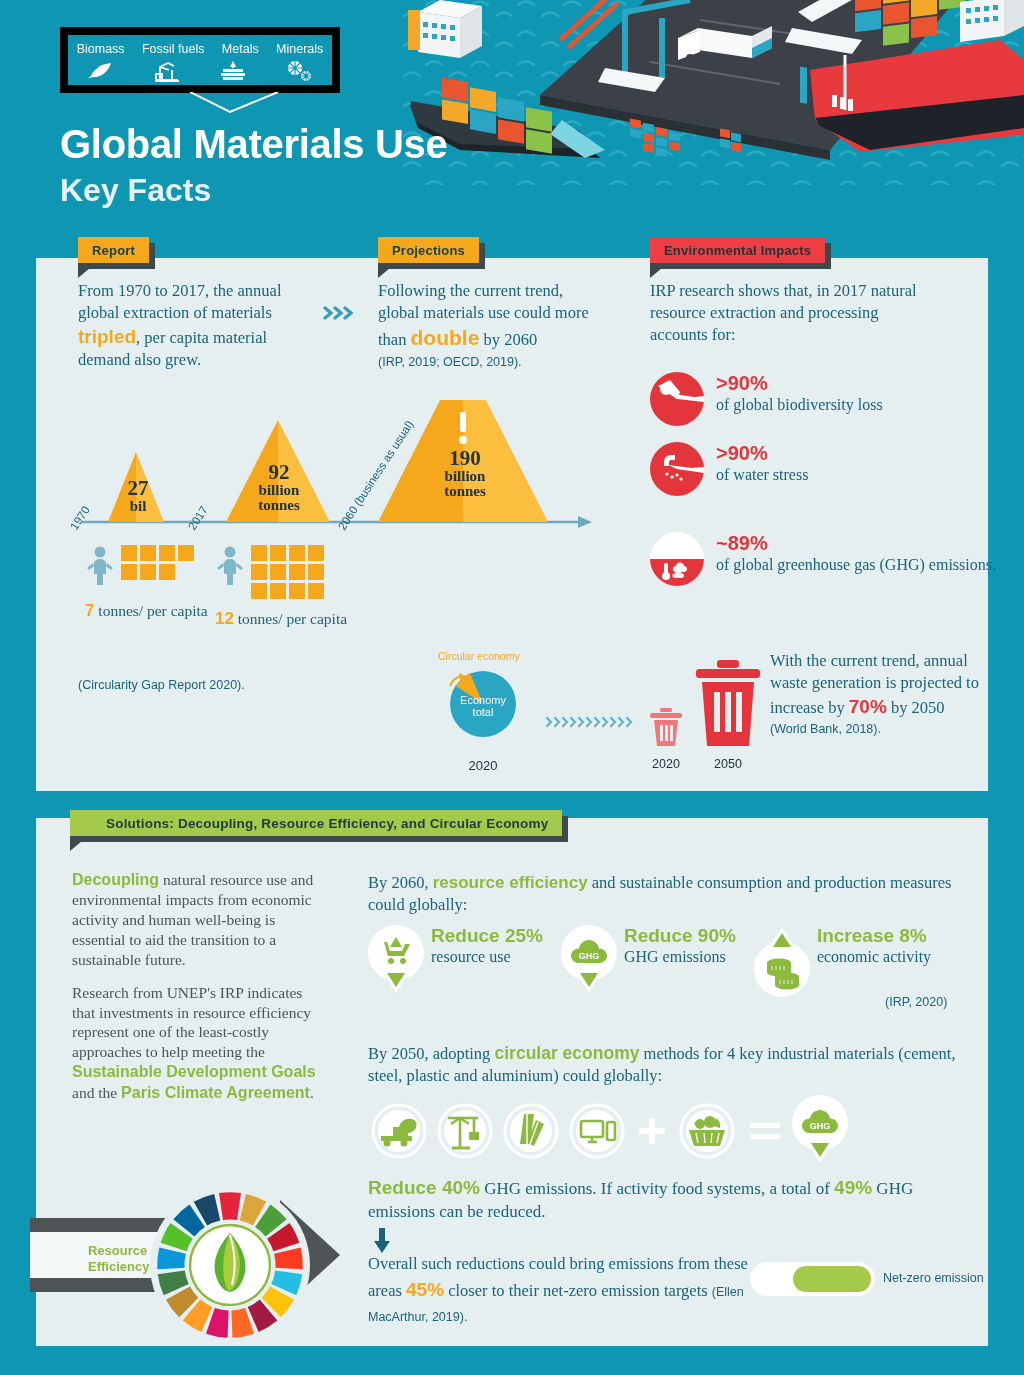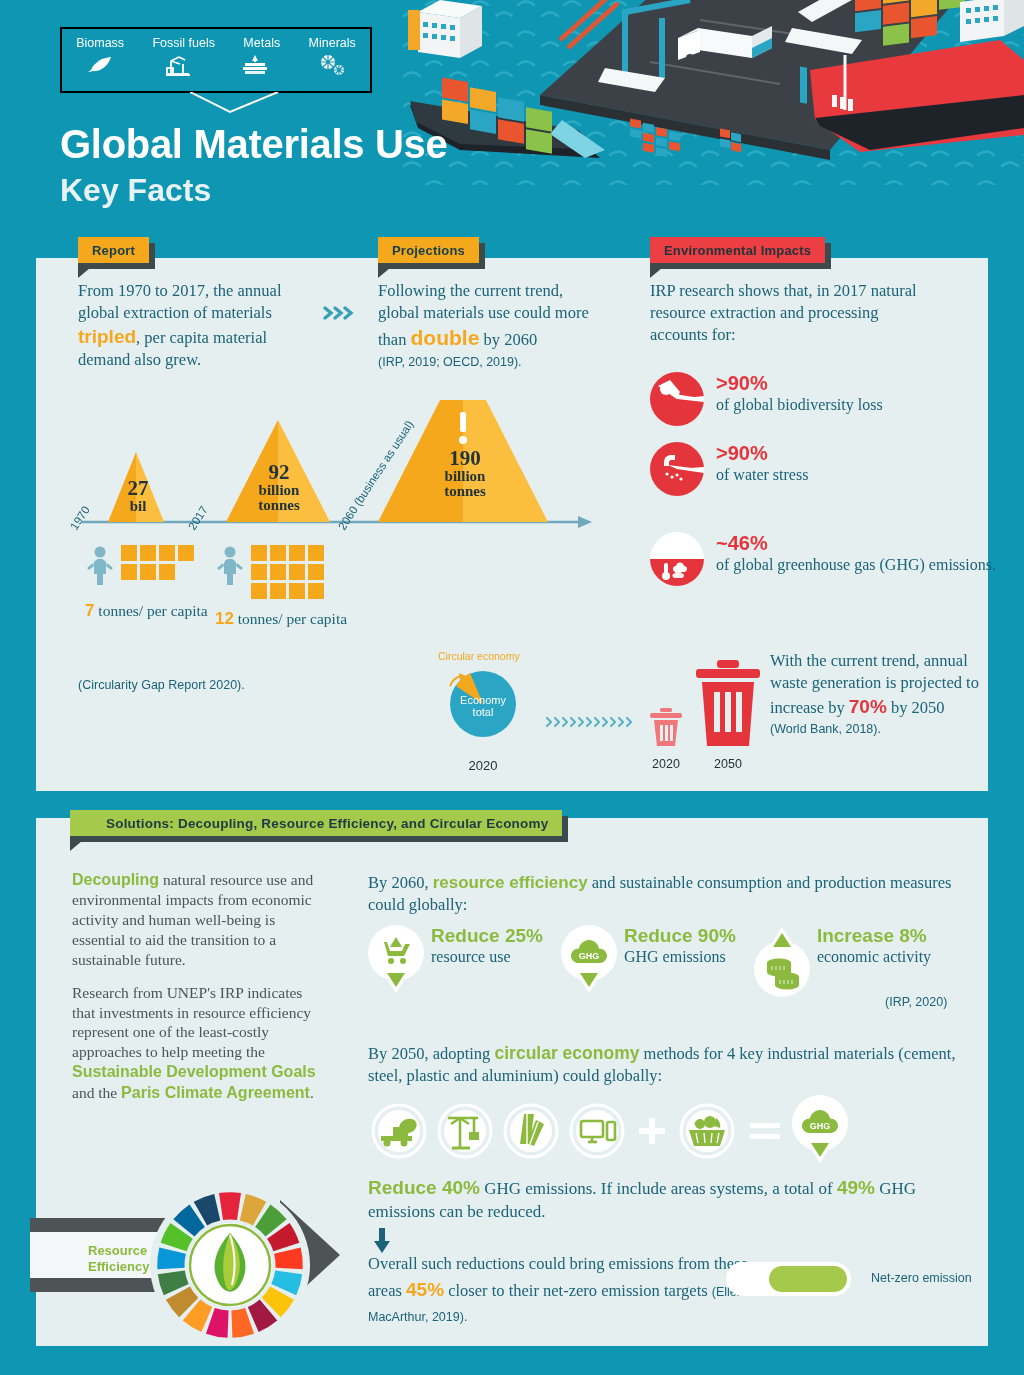--- a/index.html
+++ b/index.html
@@ -9,22 +9,22 @@
     font-family:"Liberation Serif", serif;
     position:relative;
   }
   .teal-bg { position:absolute; inset:0; background:#0e96b3; }
 
   
   .port { position:absolute; top:0; right:0; width:624px; height:185px; overflow:hidden; }
 
   
   .legend-box {
-    position:absolute; left:60px; top:27px; width:312px; height:66px;
-    border:2px solid #000000;
+    position:absolute; left:60px; top:27px; width:280px; height:66px;
+    border:8px solid #000000;
   }
   .legend-box .labels { display:flex; justify-content:space-around; padding-top:7px; }
   .legend-box .labels span {
     font-family:"Liberation Sans", sans-serif; font-size:12.5px; color:#fff;
   }
   .legend-box .icons { display:flex; justify-content:space-around; margin-top:2px; }
   .legend-tail { position:absolute; left:190px; top:92px; width:90px; height:22px; }
 
   .main-title {
     position:absolute; left:60px; top:122px;
@@ -155,21 +155,21 @@
   #ce-icons { position:absolute; left:368px; top:1095px; display:flex; align-items:center; gap:4px; }
 
   #reduce40 { position:absolute; left:368px; top:1175px; width:600px; }
   #reduce40 .t { font-size:17px; color:#1b6378; line-height:1.35; }
   #reduce40 .t b { font-family:"Liberation Sans", sans-serif; font-weight:bold; font-size:19px; color:#8cba3f; }
   #downarrow { position:absolute; left:374px; top:1228px; }
   #overall { position:absolute; left:368px; top:1252px; width:390px; }
   #overall .t { font-size:16.5px; color:#1b6378; line-height:1.46; }
   #overall .t b { font-family:"Liberation Sans", sans-serif; font-weight:bold; font-size:19px; color:#f6a81c; }
 
-  #netzero { position:absolute; left:726px; top:1262px; display:flex; align-items:center; gap:20px; }
+  #netzero { position:absolute; left:750px; top:1262px; display:flex; align-items:center; gap:8px; }
   .toggle {
     width:125px; height:34px; border-radius:17px; background:#ffffff;
     padding:4px; display:flex; justify-content:flex-end; align-items:center;
   }
   .toggle .knob { width:78px; height:26px; border-radius:13px; background:#a5c94a; }
   .netzero-label { font-family:"Liberation Sans", sans-serif; font-size:12.5px; color:#1b6378; line-height:1.25; }
 
   
   #re-arrow { position:absolute; left:30px; top:1200px; }
   #sdg-wheel { position:absolute; left:150px; top:1185px; }
@@ -562,21 +562,21 @@
       <path d="M0 27 A27 27 0 0 0 54 27 Z" fill="#e4353c"></path>
       <g fill="#fff">
         <rect x="14" y="31" width="4" height="11" rx="2"></rect>
         <circle cx="16" cy="44" r="4"></circle>
         <path d="M26 40c-2 0-3-1.3-3-3s1-3 3-3c.3-2 2-3.4 4-3.4s3.7 1.4 4 3.4c2 0 3 1.4 3 3s-1.3 3-3 3z"></path>
         <path d="M25 46c-1.6 0-2.6-1-2.6-2.4s1-2.4 2.6-2.4c.3-1.6 1.6-2.7 3.2-2.7s3 1.1 3.2 2.7c1.6 0 2.6 1 2.6 2.4S33 46 31.4 46z" opacity="0.92"></path>
       </g>
     </svg>
   </span>
   <div>
-    <div class="impact-pct">~46%</div>
+    <div class="impact-pct">~89%</div>
     <div class="impact-desc">of global greenhouse gas (GHG) emissions.</div>
   </div>
 </div>
 
 <div id="circ-text">
   <div class="cite" style="margin-top:3px">(Circularity Gap Report 2020).</div>
 </div>
 
 <div id="pie-block">
   <div class="pie-caption-top">Circular economy</div>
@@ -840,21 +840,21 @@
       <polygon points="14,46 42,46 28,68" fill="#ffffff"></polygon>
       <path d="M18 38c-4.5 0-8-3.2-8-7.3s3.5-7.3 8-7.3c.8-4.8 5-8.4 10-8.4s9.2 3.6 10 8.4c4.5 0 8 3.2 8 7.3S42.5 38 38 38z" fill="#8cba3f"></path>
       <text x="28" y="34" text-anchor="middle" fill="#ffffff" font-family="Liberation Sans, sans-serif" font-size="9" font-weight="bold">GHG</text>
       <polygon points="19,48 37,48 28,62" fill="#8cba3f"></polygon>
     </svg>
   </span>
 </div>
 
 <div id="reduce40">
   <div class="t">
-    <b>Reduce 40%</b><span> GHG emissions. If include areas systems, a total of </span><b>49%</b><span> GHG emissions can be reduced.</span>
+    <b>Reduce 40%</b><span> GHG emissions. If activity food systems, a total of </span><b>49%</b><span> GHG emissions can be reduced.</span>
   </div>
 </div>
 
 <div id="downarrow">
   <svg width="16" height="26" viewBox="0 0 16 26">
       <g fill="#1b6378">
         <rect x="5" y="0" width="6" height="15"></rect>
         <polygon points="0,13 16,13 8,25"></polygon>
       </g>
     </svg>

